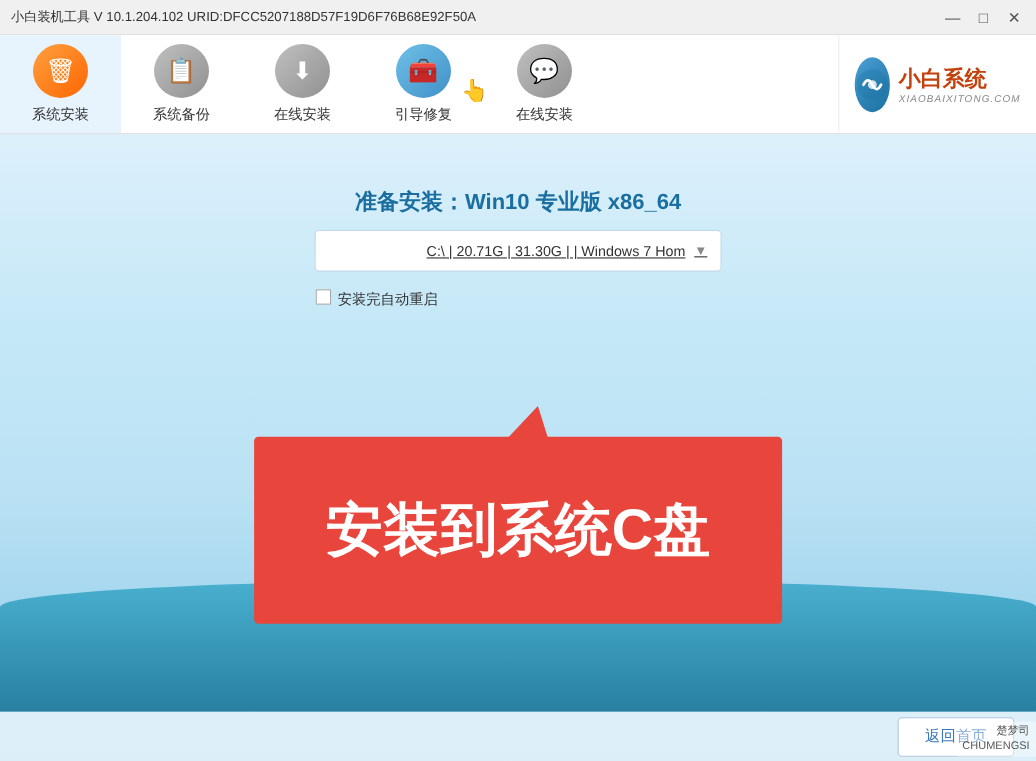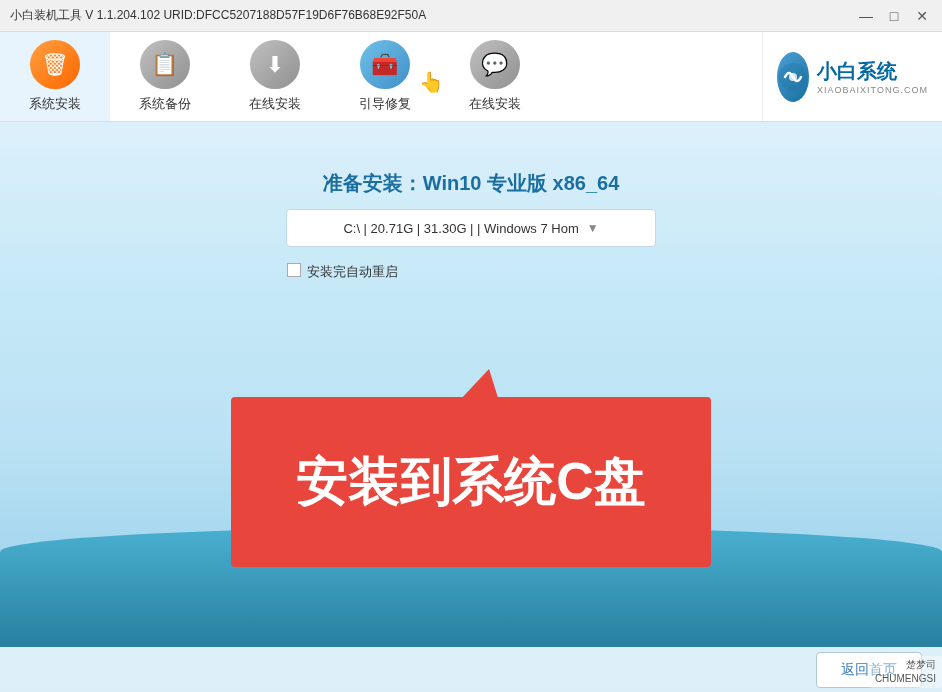--- a/index.html
+++ b/index.html
@@ -127,26 +127,27 @@
       font-size: 20px;
       font-weight: bold;
     }
     .logo-text-area {
       display: flex;
       flex-direction: column;
     }
     .logo-main {
       font-size: 20px;
       font-weight: bold;
-      color: #0369a1;
+      color: #c2410c;
     }
     .logo-sub {
       font-size: 9px;
       color: #888;
       letter-spacing: 1px;
+      font-style: italic;
     }
 
     
     .content-area {
       flex: 1;
       display: flex;
       flex-direction: column;
       align-items: center;
       padding-top: 48px;
       position: relative;
@@ -175,21 +176,22 @@
       height: 38px;
       border: 1px solid #c0d8ec;
       border-radius: 4px;
       background: #fff;
       display: flex;
       align-items: center;
       padding: 0 12px;
       cursor: pointer;
       font-size: 13px;
       color: #333;
-      justify-content: center;
+      justify-content: flex-end;
+      text-decoration: underline;
     }
     .dropdown-arrow {
       font-size: 12px;
       color: #888;
       margin-left: 8px;
     }
 
     
     .checkbox-wrap {
       display: flex;
@@ -295,21 +297,21 @@
       height: 120px;
       background: linear-gradient(180deg, #4ab0d0 0%, #2880a0 100%);
       border-radius: 60% 60% 0 0 / 30px 30px 0 0;
       pointer-events: none;
     }
   </style>
 </head>
 <body>
 
 <div class="title-bar">
-  <span class="title-bar-text">小白装机工具 V 1.1.204.102  URID:DFCC5207188D57F19D6F76B68E92F50A</span>
+  <span class="title-bar-text">小白装机工具 V 10.1.204.102  URID:DFCC5207188D57F19D6F76B68E92F50A</span>
   <div class="title-bar-controls">
     <div class="title-bar-btn">—</div>
     <div class="title-bar-btn">□</div>
     <div class="title-bar-btn close">✕</div>
   </div>
 </div>
 
 <div class="main-window">
 
   <div class="nav-bar">

